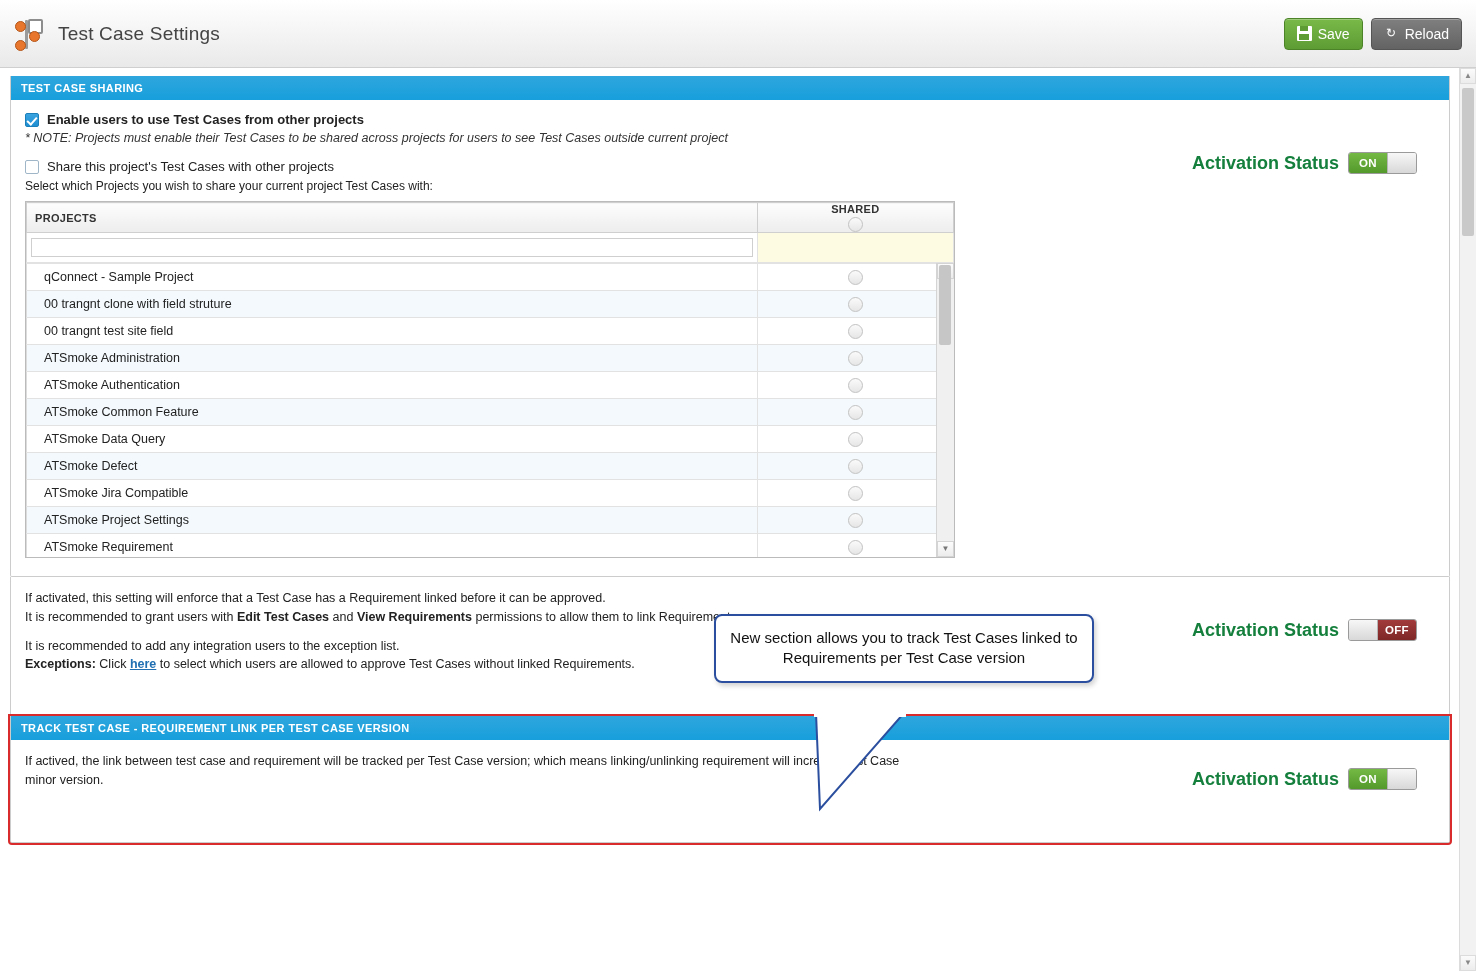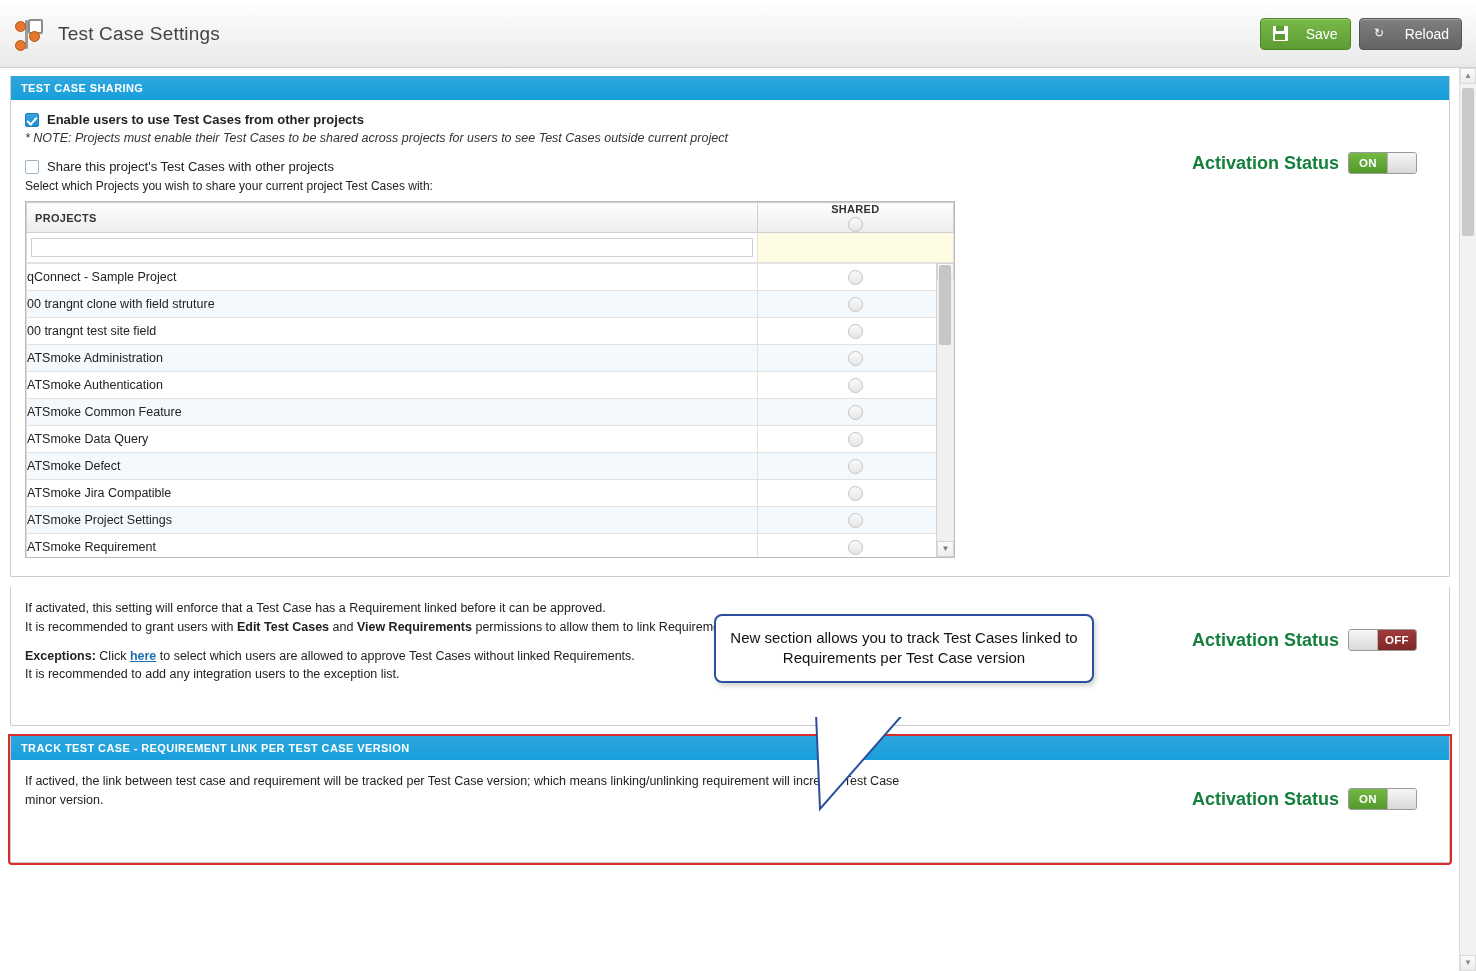--- a/index.html
+++ b/index.html
@@ -64,21 +64,21 @@
   }
   .header-actions {
     margin-left: auto;
     display: flex;
     gap: 8px;
     align-items: center;
   }
   .btn {
     display: inline-flex;
     align-items: center;
-    gap: 18px;
+    gap: 6px;
     height: 30px;
     padding: 0 12px;
     border-radius: 4px;
     font-size: 14px;
     color: #fff;
     border: 1px solid rgba(0,0,0,.25);
     cursor: pointer;
     box-shadow: inset 0 1px 0 rgba(255,255,255,.28);
     user-select: none;
   }
@@ -117,21 +117,20 @@
     overflow: hidden;
     background: #fff;
     padding: 8px 10px 0 10px;
     box-sizing: border-box;
   }
 
   .panel {
     border: 1px solid #ccc;
     border-top: none;
     background: #fff;
-    margin-bottom: 10px;
     border-radius: 0 0 2px 2px;
   }
   .panel-highlight {
     outline: 2px solid #d92b2b;
     outline-offset: 0px;
   }
   .panel-head {
     background: linear-gradient(to bottom,#2fa6dd,#179fdc);
     color: #fff;
     font-size: 11px;
@@ -208,21 +207,21 @@
     text-align: left;
     padding: 0 8px;
   }
   table.grid th.shared-col { text-align: center; padding: 0; }
   table.grid td {
     border: 1px solid #e2e2e2;
     border-left: 1px solid #dcdcdc;
     height: 26px;
     font-size: 12.5px;
     color: #222;
-    padding: 0 0;
+    padding: 0 17px;
   }
   table.grid td.shared-cell { text-align: center; padding: 0; }
   tr.alt td { background: #f3f9fd; }
   tr.filter-row td {
     background: #fdfbe2;
     height: 25px;
   }
   tr.filter-row td.filter-input-cell { background: #ffffff; padding: 2px 4px; }
   .filter-input {
     width: 100%;
@@ -527,24 +526,24 @@
     </div>
   </div>
 
   <div class="panel">
     <div class="panel-body" style="min-height:112px;">
       <div class="body-text">If activated, this setting will enforce that a Test Case has a Requirement linked before it can be approved.</div>
       <div class="body-text">
         <span>It is recommended to grant users with </span><b>Edit Test Cases</b><span> and </span><b>View Requirements</b><span> permissions to allow them to link Requirements.</span>
       </div>
       <div class="gap"></div>
+      <div class="body-text">It is recommended to add any integration users to the exception list.</div>
       <div class="body-text">
         <b>Exceptions:</b><span> Click </span><span class="link">here</span><span> to select which users are allowed to approve Test Cases without linked Requirements.</span>
       </div>
-      <div class="body-text">It is recommended to add any integration users to the exception list.</div>
 
       <div class="activation" style="right:32px; top:42px;">
         <span class="label">Activation Status</span>
         <span class="toggle off">
           <span class="seg">OFF</span>
           <span class="knob"></span>
         </span>
       </div>
     </div>
   </div>

